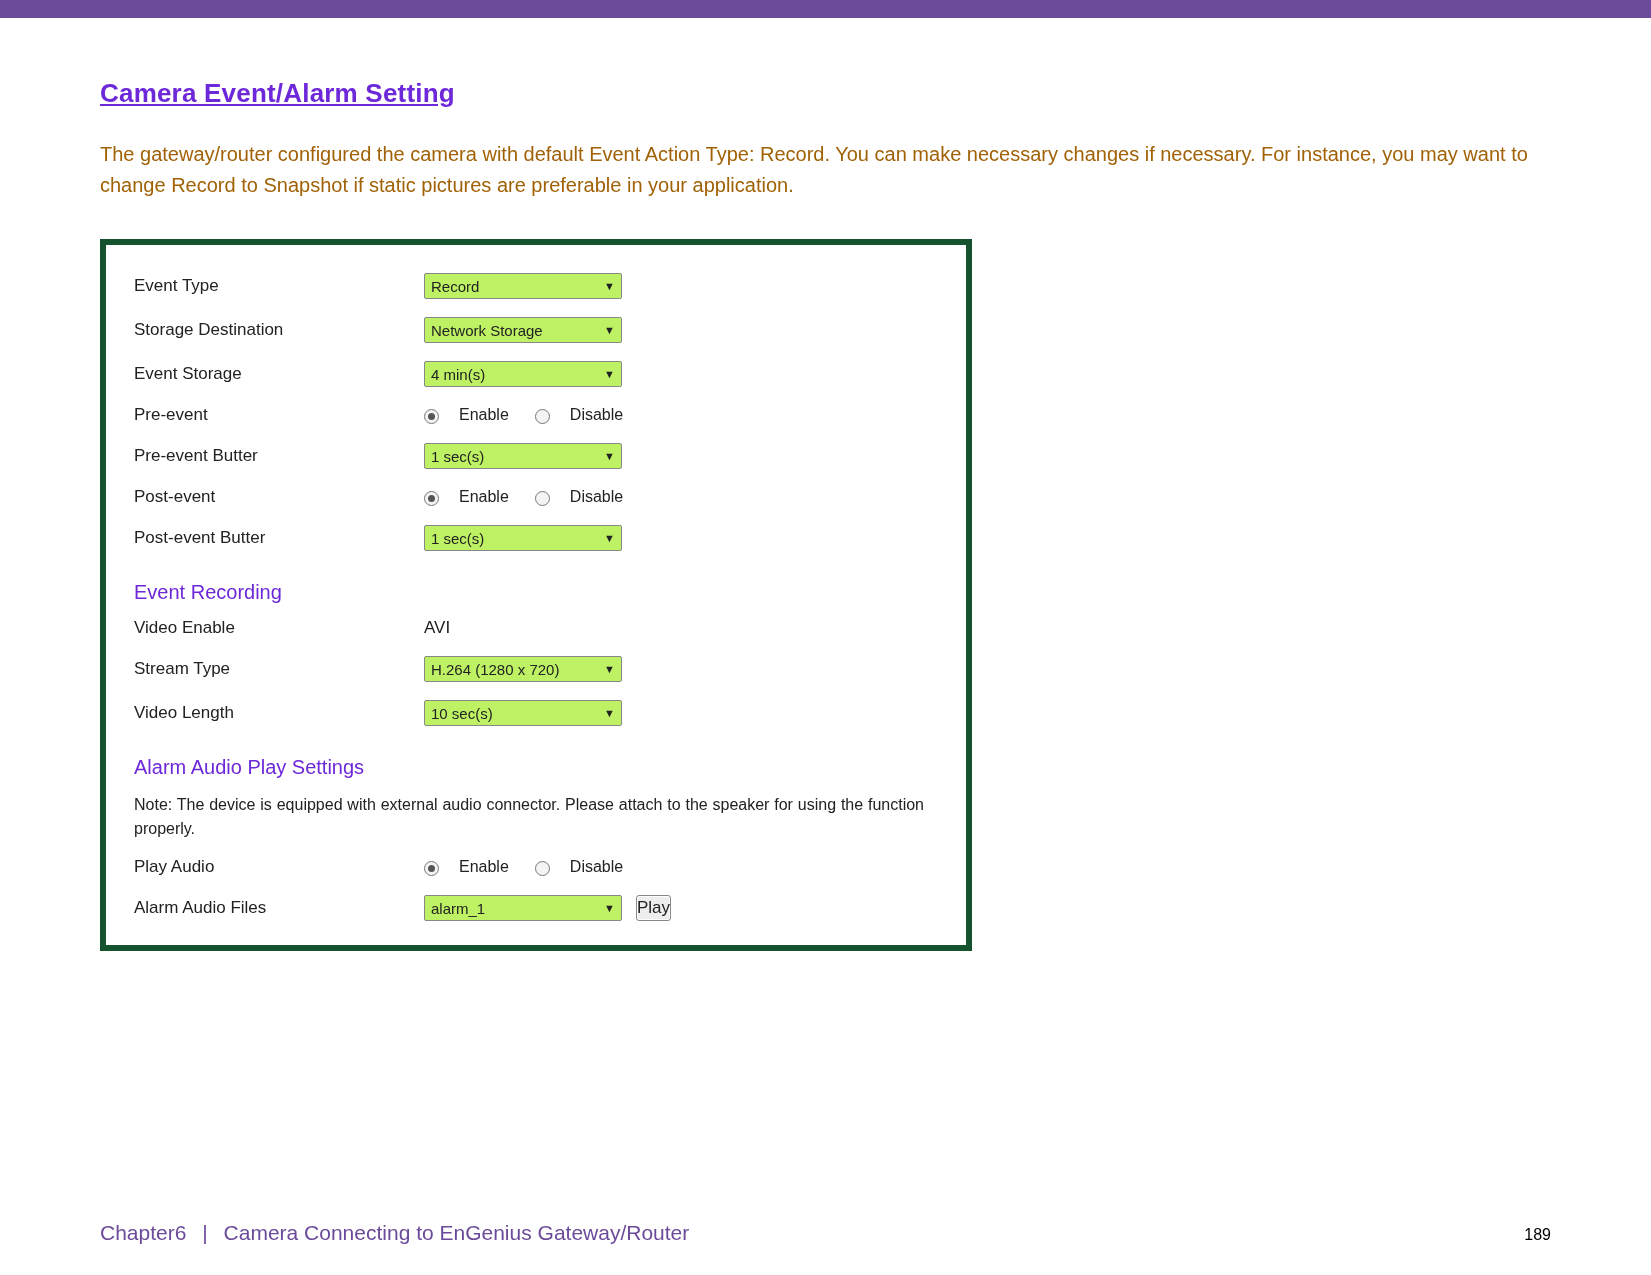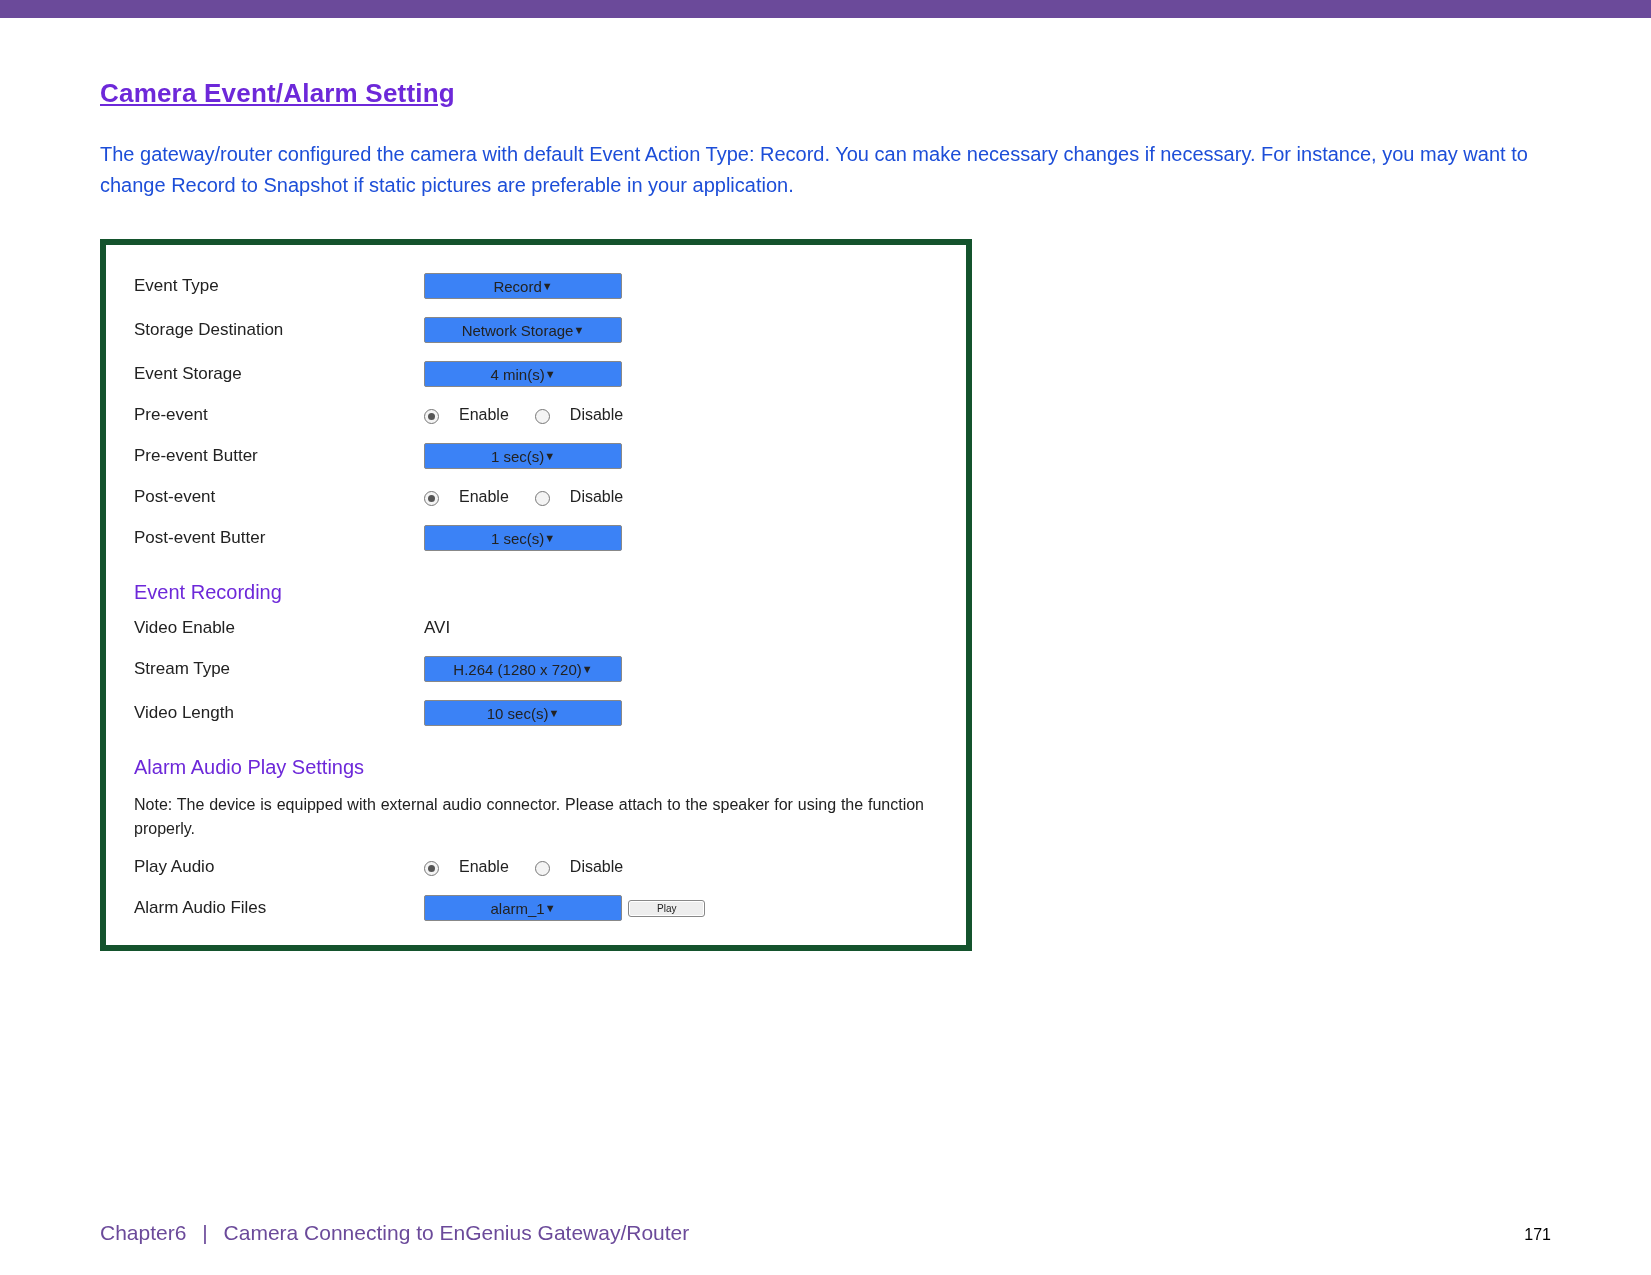--- a/index.html
+++ b/index.html
@@ -23,21 +23,21 @@
     color: #6d28d9;
     font-size: 26px;
     font-weight: 600;
     letter-spacing: 0.2px;
     margin: 0 0 30px 0;
     font-family: "Segoe UI", Arial, sans-serif;
     text-decoration: underline;
   }
   p.intro {
     font-size: 20px;
-    color: #1d4ed8;
+    color: #a16207;
     line-height: 1.55;
     margin: 0 0 38px 0;
     max-width: 1470px;
   }
   .panel {
     border: 6px solid #14532d;
     width: 872px;
     padding: 28px 28px 24px 28px;
   }
   .row {
@@ -49,24 +49,24 @@
   }
   .row .label {
     width: 290px;
     flex: 0 0 290px;
   }
   .selectbox {
     width: 198px;
     height: 26px;
     border: 1px solid #888;
     border-radius: 2px;
-    background: #3b82f6;
+    background: #bef264;
     display: flex;
     align-items: center;
-    justify-content: center;
+    justify-content: space-between;
     padding: 0 6px 0 6px;
     font-size: 15px;
   }
   .selectbox .arrow {
     font-size: 11px;
     color: #222;
   }
   .radiogroup {
     display: flex;
     align-items: flex-end;
@@ -96,23 +96,23 @@
     color: #222;
     line-height: 1.5;
     margin: 4px 0 16px 0;
     max-width: 790px;
     text-align: justify;
   }
   .play-btn {
     border: 1px solid #888;
     border-radius: 3px;
     background: #eee;
-    padding: 2px 28px;
-    font-size: 10px;
-    margin-left: 6px;
+    padding: 2px 0;
+    font-size: 17px;
+    margin-left: 14px;
     box-shadow: inset 0 0 0 1px #fff;
   }
   .page-wrap { min-height: 1275px; position: relative; }
   .footer-bar {
     position: absolute;
     left: 100px; right: 100px; bottom: 30px;
     display: flex; justify-content: space-between; align-items: baseline;
   }
 </style>
 </head>
@@ -234,15 +234,15 @@
 
     </div>
   </div>
 
   <div class="footer-bar">
     <div class="left" style="color:#6b4a9a; font-family:'Segoe UI',Arial,sans-serif; font-size:21px;">
       <span>Chapter6</span>
       <span class="sep" style="margin:0 10px;">|</span>
       <span class="rest">Camera Connecting to EnGenius Gateway/Router</span>
     </div>
-    <div class="page-num">171</div>
+    <div class="page-num">189</div>
   </div>
 </div>
 
 </body></html>

